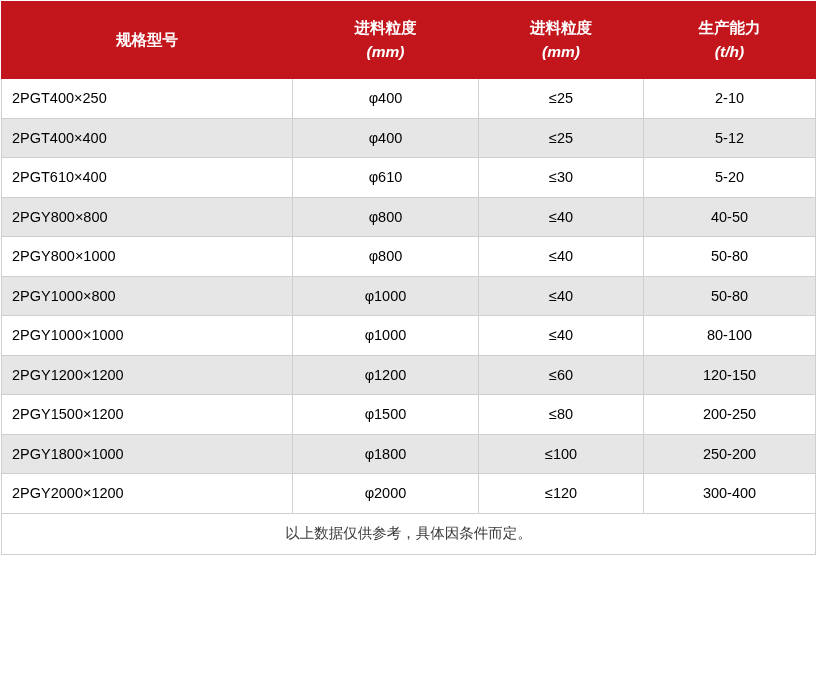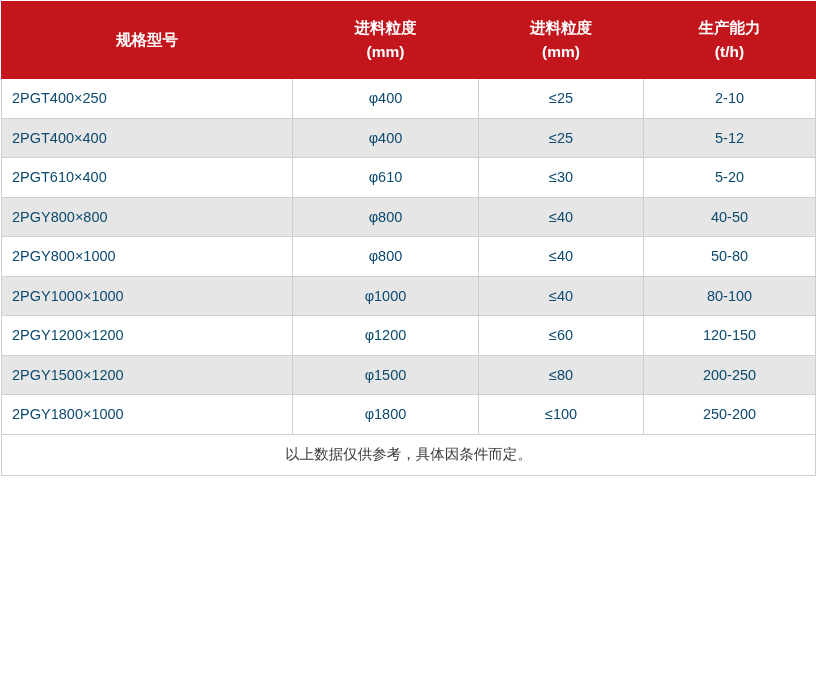--- a/index.html
+++ b/index.html
@@ -33,25 +33,26 @@
     border: 1px solid #c3161c;
     font-size: 15.5px;
     font-weight: bold;
     height: 76px;
     line-height: 1.55;
     padding: 0 4px;
   }
   .spec-table thead th .unit {
     display: block;
     font-weight: bold;
+    font-style: italic;
   }
   .spec-table tbody td {
     height: 38.5px;
     padding: 0 6px;
-    color: #0c4a6e;
+    color: #000000;
   }
   .spec-table tbody tr:nth-child(even) td {
     background: #e6e6e6;
   }
   .spec-table tbody tr:nth-child(odd) td {
     background: #ffffff;
   }
   .spec-table tbody td.model {
     text-align: left;
     padding-left: 10px;
@@ -123,20 +124,26 @@
       <td>≤40</td>
       <td>40-50</td>
     </tr>
     <tr>
       <td class="model">2PGY800×1000</td>
       <td>φ800</td>
       <td>≤40</td>
       <td>50-80</td>
     </tr>
     <tr>
+      <td class="model">2PGY1000×800</td>
+      <td>φ1000</td>
+      <td>≤40</td>
+      <td>50-80</td>
+    </tr>
+    <tr>
       <td class="model">2PGY1000×1000</td>
       <td>φ1000</td>
       <td>≤40</td>
       <td>80-100</td>
     </tr>
     <tr>
       <td class="model">2PGY1200×1200</td>
       <td>φ1200</td>
       <td>≤60</td>
       <td>120-150</td>
@@ -146,19 +153,25 @@
       <td>φ1500</td>
       <td>≤80</td>
       <td>200-250</td>
     </tr>
     <tr>
       <td class="model">2PGY1800×1000</td>
       <td>φ1800</td>
       <td>≤100</td>
       <td>250-200</td>
     </tr>
+    <tr>
+      <td class="model">2PGY2000×1200</td>
+      <td>φ2000</td>
+      <td>≤120</td>
+      <td>300-400</td>
+    </tr>
   </tbody>
   <tfoot>
     <tr>
       <td colspan="4">以上数据仅供参考，具体因条件而定。</td>
     </tr>
   </tfoot>
 </table>
 
 </body></html>

